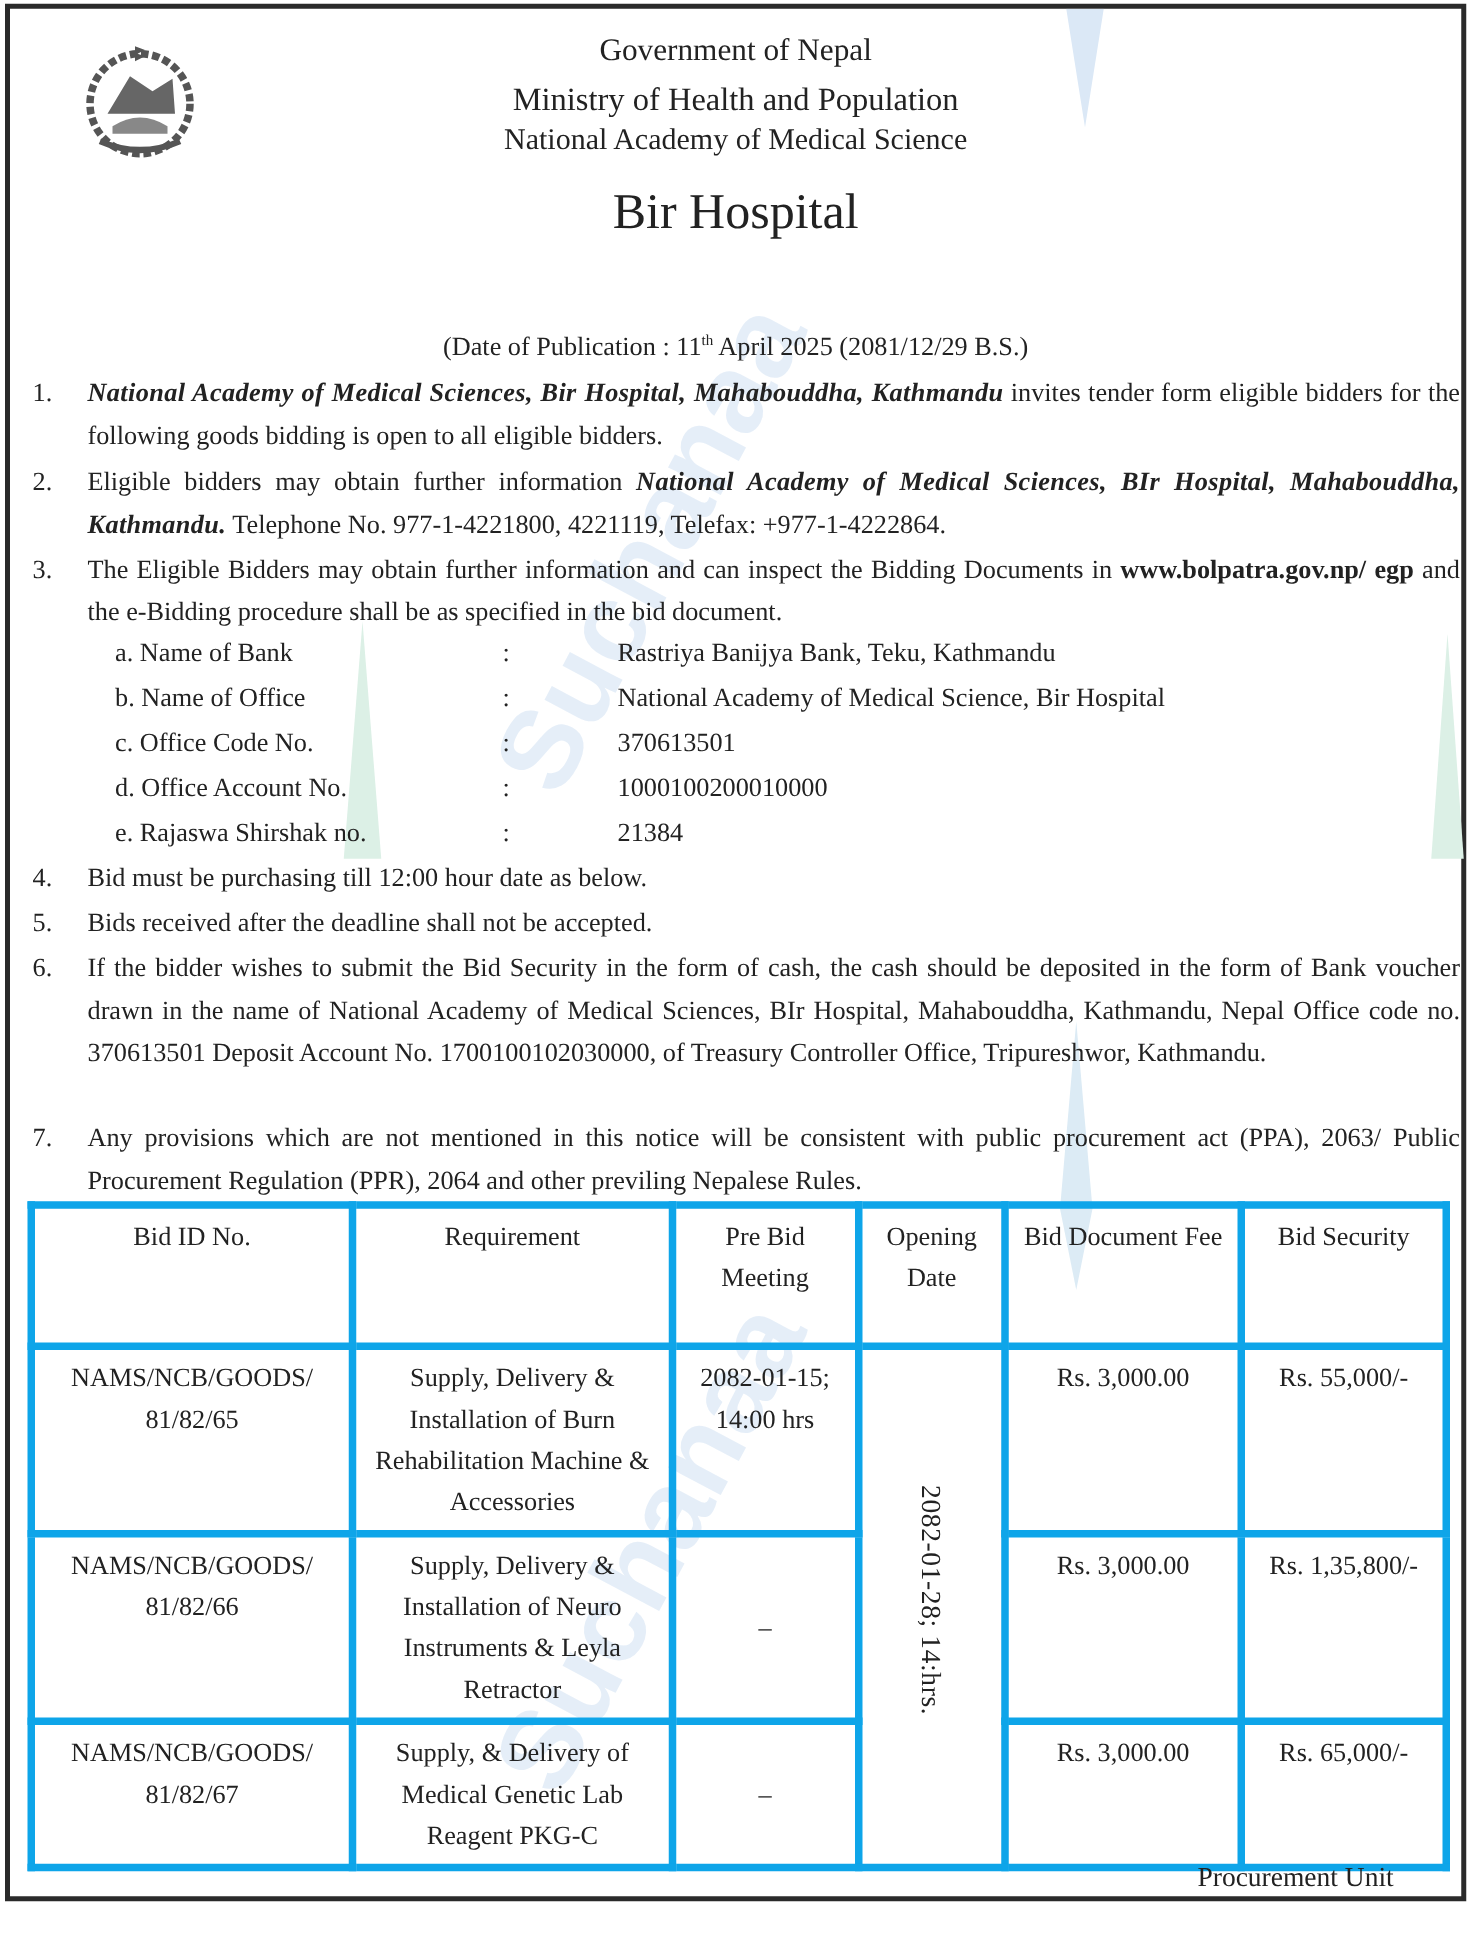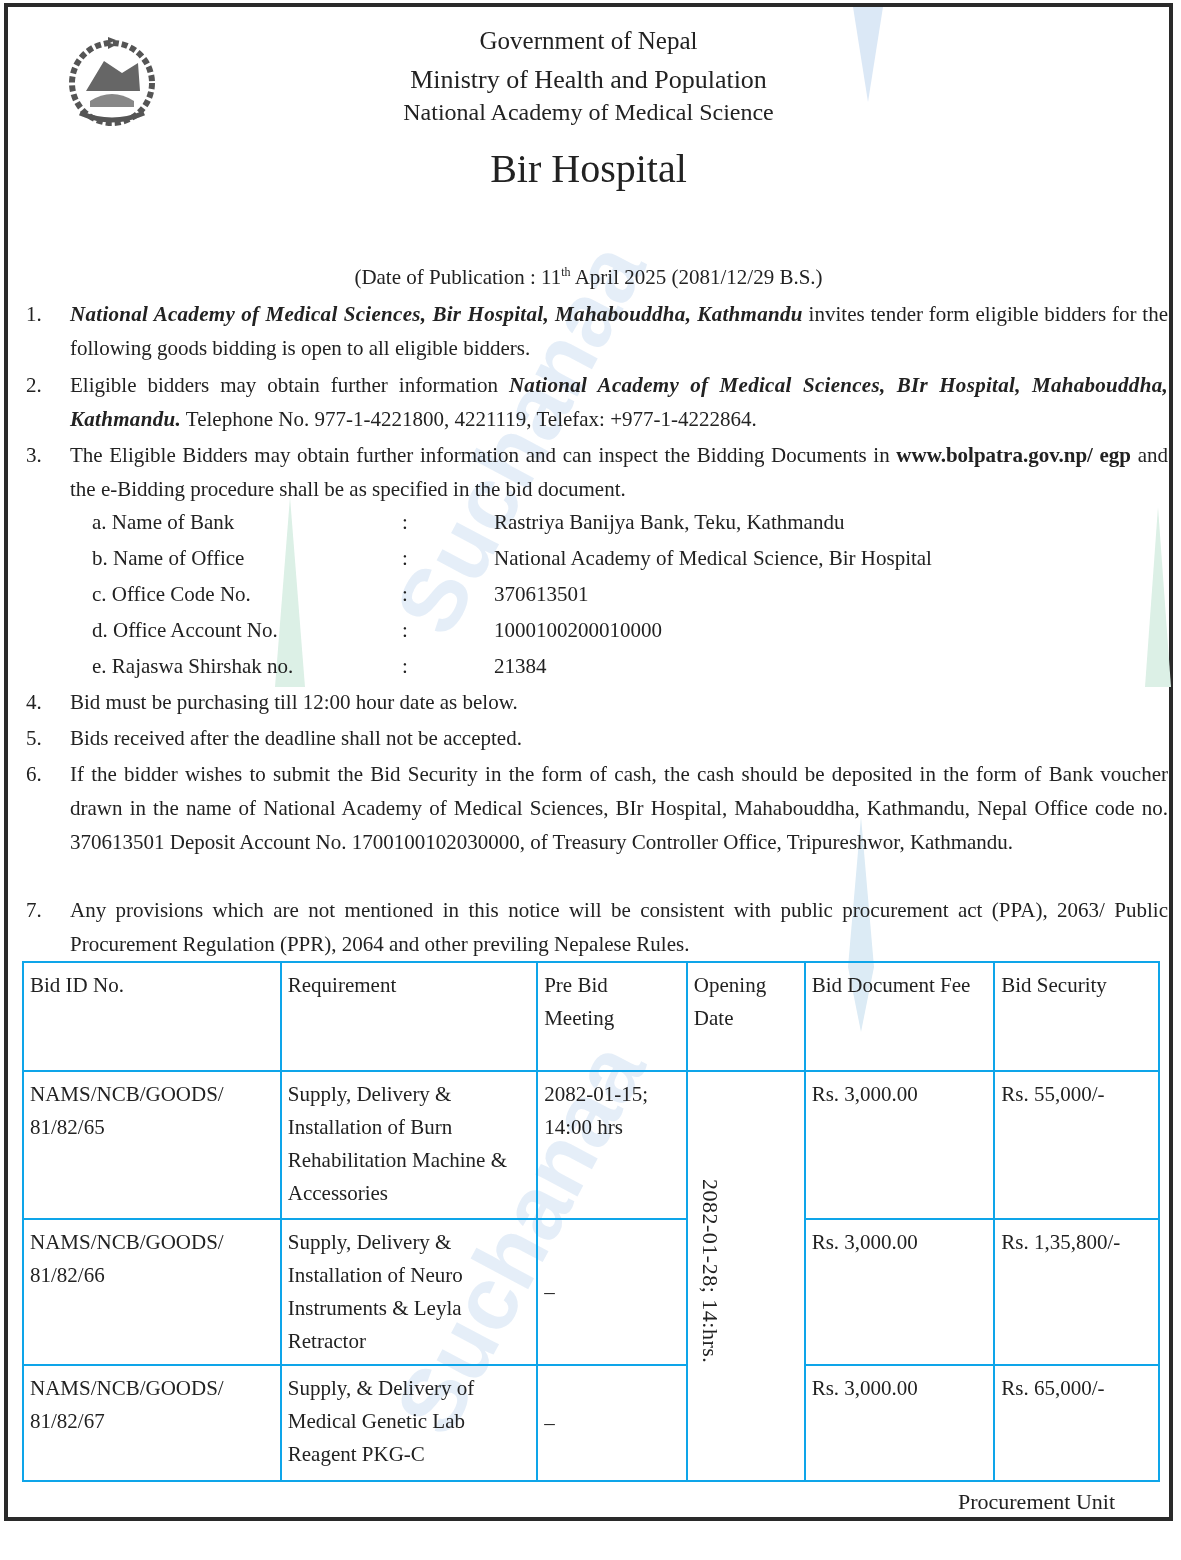--- a/index.html
+++ b/index.html
@@ -23,21 +23,21 @@
   .num { position: absolute; left: 6px; top: 0; }
   .txt { margin-left: 50px; text-align: justify; }
   .bi { font-weight: bold; font-style: italic; letter-spacing: 0.3px; }
   .b { font-weight: bold; }
   .sub { position: absolute; left: 84px; font-size: 21px; line-height: 36px; }
   .sub .lbl { position: absolute; left: 0; width: 300px; white-space: nowrap; }
   .sub .colon { position: absolute; left: 310px; }
   .sub .val { position: absolute; left: 402px; white-space: nowrap; }
   table.bids { position: absolute; left: 14px; top: 954px; width: 1138px; border-collapse: collapse;
                font-size: 21px; line-height: 33px; }
-  table.bids td, table.bids th { border: 2px solid #0ea5e9; text-align: left; vertical-align: top;
+  table.bids td, table.bids th { border: 6px solid #0ea5e9; text-align: center; vertical-align: top;
                font-weight: normal; padding: 6px 6px; }
   table.bids th { height: 95px; }
   .opening { vertical-align: middle !important; }
   .vert { writing-mode: vertical-rl; display: inline-block; font-size: 22px; letter-spacing: 0.5px; }
   .proc { position: absolute; right: 54px; top: 1485px; font-size: 22px; }
   .source { position: absolute; right: 18px; top: 1610px; font-family: "Liberation Sans", "DejaVu Sans", sans-serif;
             font-style: italic; font-size: 17px; color: #701a75; font-weight: bold; }
 </style>
 </head>
 <body>

